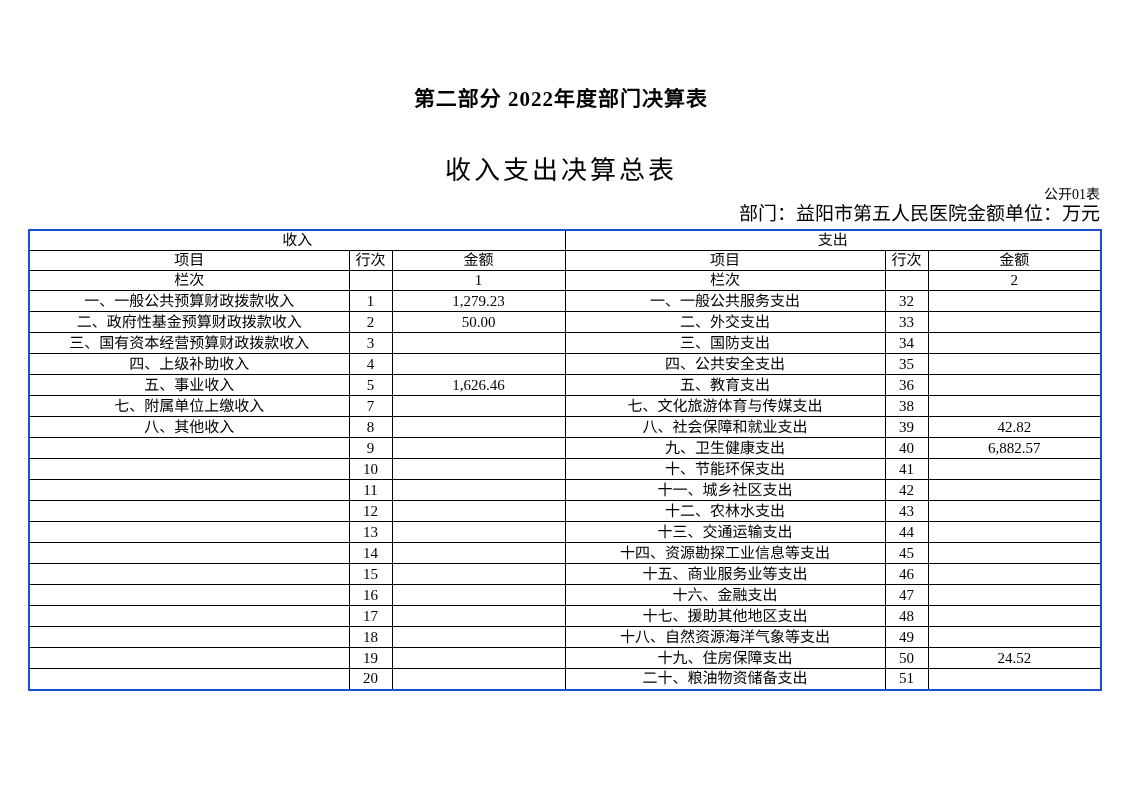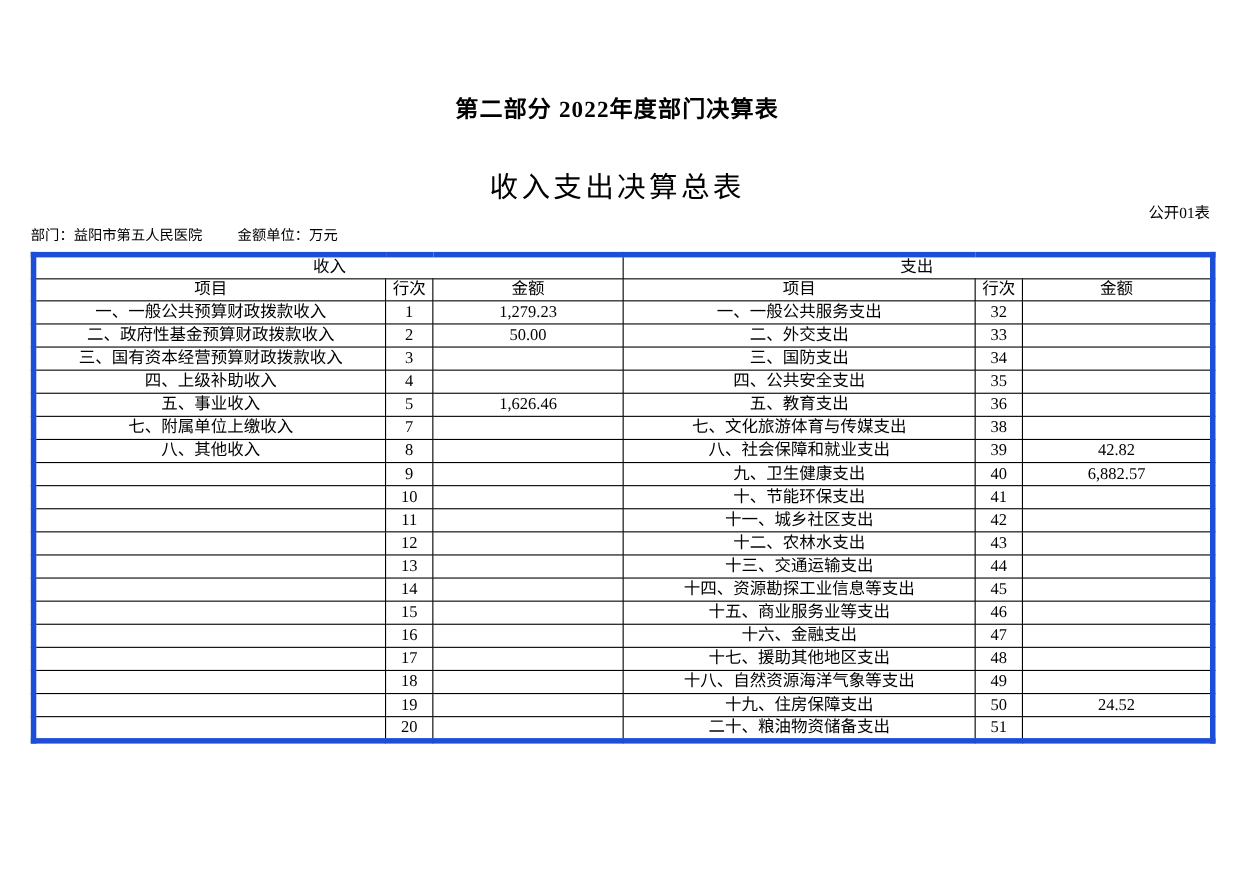--- a/index.html
+++ b/index.html
@@ -35,32 +35,31 @@
     padding-right: 22px;
   }
   .table-code {
     text-align: right;
     font-size: 14px;
     line-height: 16px;
     margin-top: 1px;
   }
   .meta-row {
     display: flex;
-    justify-content: flex-start;
-    font-size: 13px;
+    justify-content: flex-end;
+    font-size: 19px;
     line-height: 18px;
     margin-top: 2px;
-    gap: 32px;
   }
   table.accounts {
     border-collapse: collapse;
     table-layout: fixed;
     width: 1072px;
     margin-top: 6px;
-    border: 5px solid #1d4ed8;
+    border: 2px solid #1d4ed8;
   }
   table.accounts th,
   table.accounts td {
     border: 1px solid #000000;
     font-weight: normal;
     font-size: 15px;
     line-height: 19px;
     padding: 0;
     overflow: hidden;
     white-space: nowrap;
@@ -103,20 +102,28 @@
           <th colspan="3">支出</th>
         </tr>
         <tr>
           <th>项目</th>
           <th>行次</th>
           <th>金额</th>
           <th>项目</th>
           <th>行次</th>
           <th>金额</th>
         </tr>
+        <tr>
+          <td>栏次</td>
+          <td></td>
+          <td>1</td>
+          <td>栏次</td>
+          <td></td>
+          <td>2</td>
+        </tr>
       </thead>
       <tbody>
           <tr>
     <td class="item">一、一般公共预算财政拨款收入</td>
     <td class="rownum">1</td>
     <td class="amount">1,279.23</td>
     <td class="item">一、一般公共服务支出</td>
     <td class="rownum">32</td>
     <td class="amount"></td>
   </tr>

